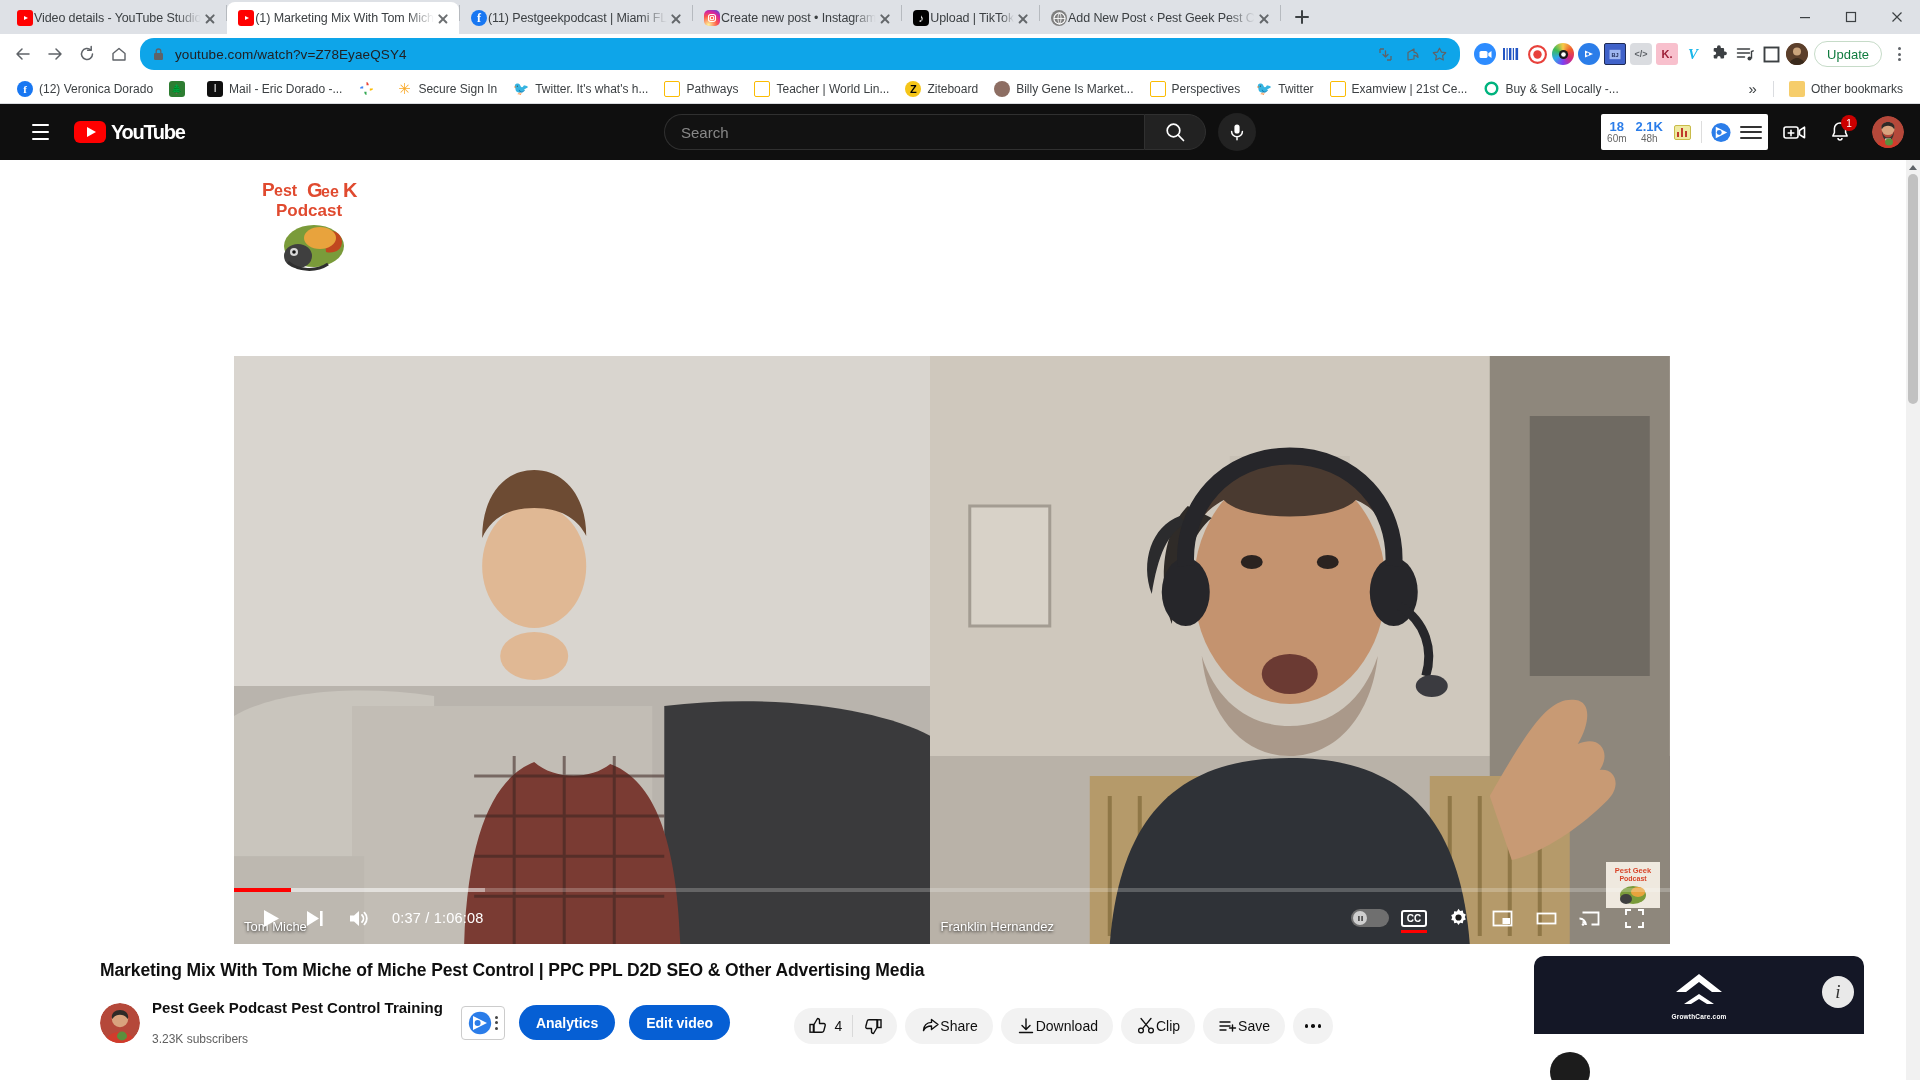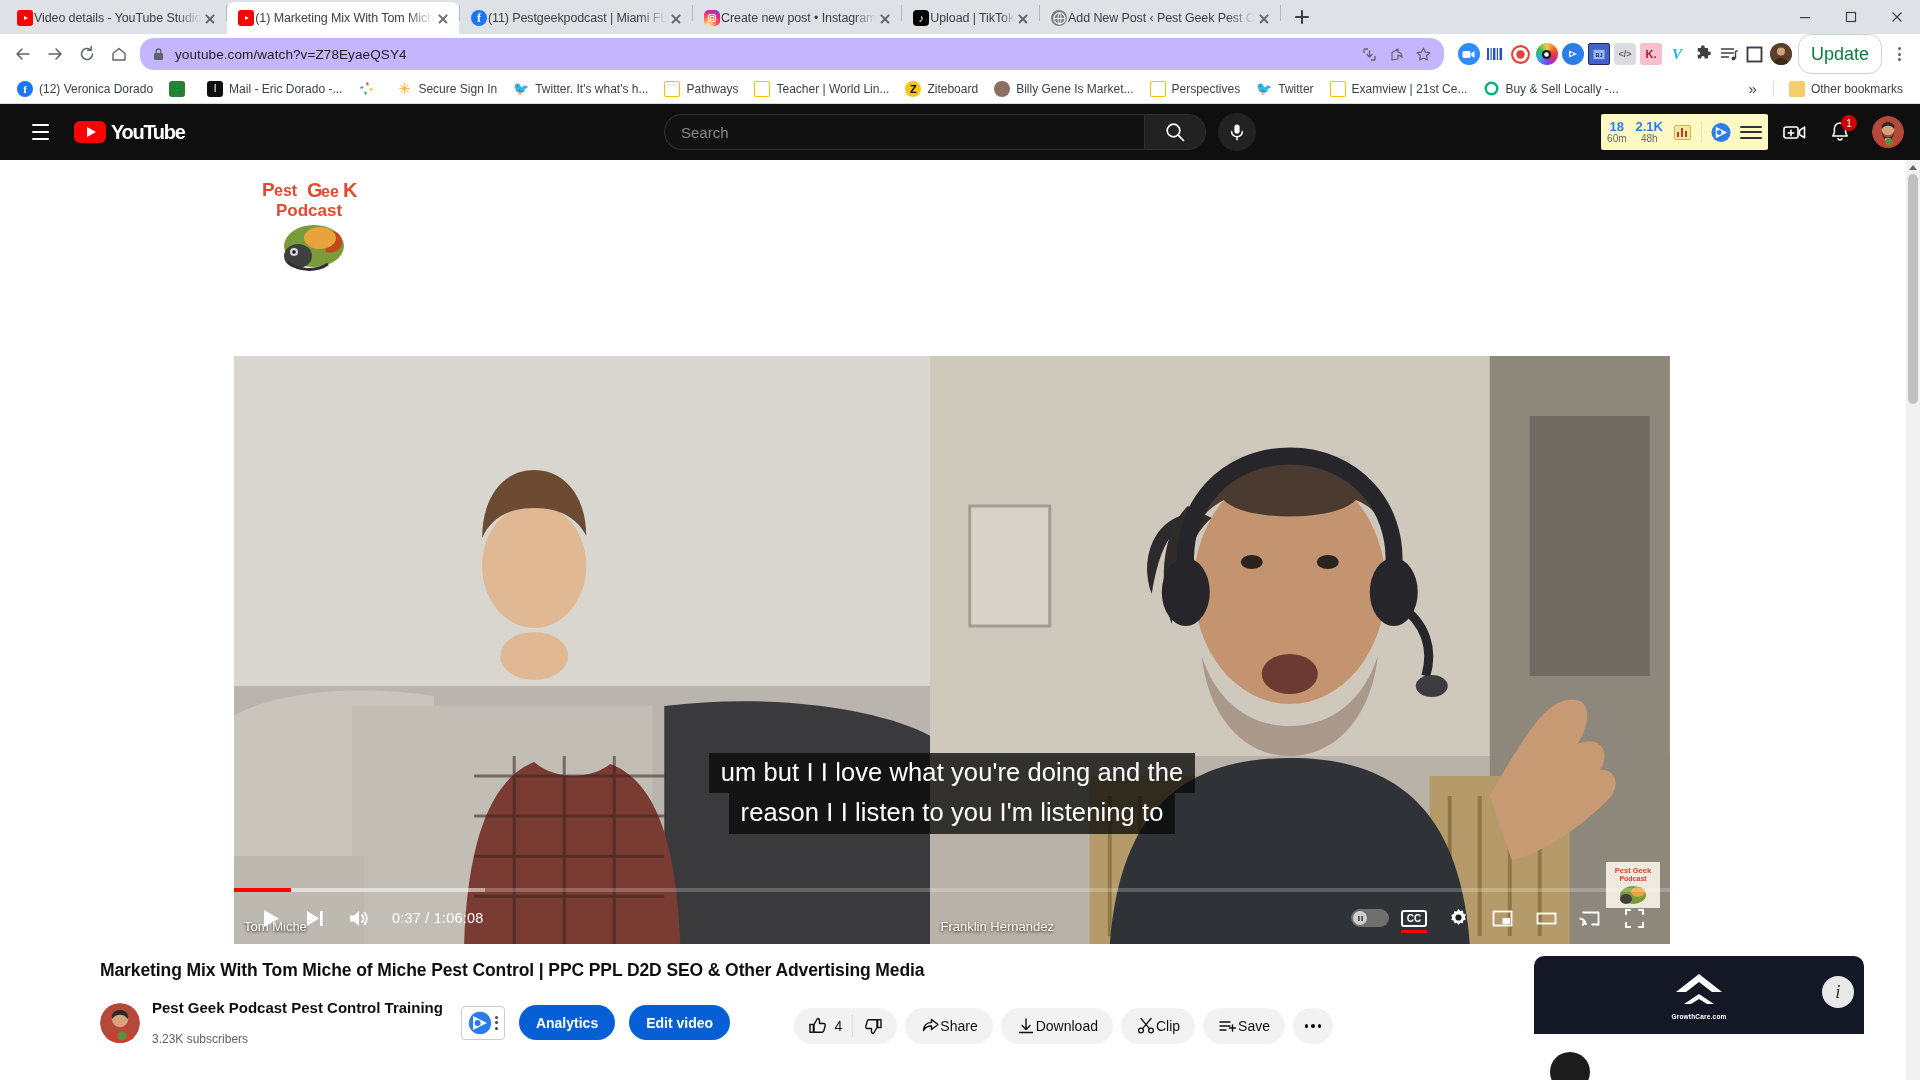--- a/index.html
+++ b/index.html
@@ -46,32 +46,32 @@
   .newtab::after{left:14.1px;top:8px;width:1.8px;height:14px;}
   .winctl { margin-left:auto; display:flex; align-items:center; height:34px; }
   .winbtn { width:46px; height:34px; display:flex; align-items:center; justify-content:center; color:#3c4043;}
 
   .toolbar {
     height:40px; background:#fff; display:flex; align-items:center;
     padding:0 8px; gap:2px; flex:0 0 40px;
   }
   .tbtn { width:30px; height:30px; display:flex; align-items:center; justify-content:center; border-radius:50%; color:#5f6368;}
   .omnibox {
-    flex:1 1 auto; height:28px; background:#c4b5fd; border-radius:14px;
+    flex:1 1 auto; height:28px; background:#0ea5e9; border-radius:14px;
     display:flex; align-items:center; padding:16px 12px; gap:10px; margin:0 6px 0 4px;
     min-width:200px;
   }
   .omnibox .url { font-size:13.5px; color:#202124; letter-spacing:.1px; white-space:nowrap; }
   .omnibox-right { margin-left:auto; display:flex; align-items:center; gap:10px; }
   .ext-row { display:flex; align-items:center; gap:4px; padding-left:6px; }
   .ext { width:22px; height:22px; border-radius:4px; display:flex; align-items:center;
          justify-content:center; font-size:11px; font-weight:bold; color:#fff; overflow:hidden;}
   .update-btn {
-    height:40px; border:1px solid #c6dbc8; border-radius:13px; color:#0f7b3e;
-    font-size:18px; display:flex; align-items:center; padding:0 12px; margin-left:4px;
+    height:26px; border:1px solid #c6dbc8; border-radius:13px; color:#0f7b3e;
+    font-size:13px; display:flex; align-items:center; padding:0 12px; margin-left:4px;
   }
   .kebab { width:26px; height:26px; display:flex; flex-direction:column; align-items:center;
            justify-content:center; gap:2.5px; margin-left:2px;}
   .kebab i { width:3px; height:3px; border-radius:50%; background:#5f6368; display:block;}
 
   .bookmarks {
     height:30px; background:#fff; display:flex; align-items:center; gap:2px;
     padding:0 10px; flex:0 0 30px; border-bottom:1px solid #dadce0;
   }
   .bm { display:flex; align-items:center; gap:6px; padding:3px 7px; border-radius:4px;
@@ -110,21 +110,21 @@
   }
   .yt-search-btn{
     width:62px; background:#222; border:1px solid #303030; border-radius:0 18px 18px 0;
     display:flex;align-items:center;justify-content:center;
   }
   .yt-mic{width:38px;height:38px;border-radius:50%;background:#222;display:flex;
           align-items:center;justify-content:center;}
 
   .yt-right{ margin-left:auto; display:flex; align-items:center; gap:6px; }
   .tubebuddy {
-    background:#fef9c3; border-radius:2px; height:36px; display:flex; align-items:center;
+    background:#ffffff; border-radius:2px; height:36px; display:flex; align-items:center;
     padding:0 6px; gap:9px;
   }
   .tb-stat{ display:flex; flex-direction:column; align-items:center; line-height:1.08; }
   .tb-num{ font-size:13px; color:#2b7de9; font-weight:bold; }
   .tb-sub{ font-size:10px; color:#666; }
   .tb-divider{ width:1px; height:22px; background:#ddd; }
   .tb-icon{ width:20px; height:20px; display:flex; align-items:center; justify-content:center; }
   .tb-bars{ width:17px;height:15px;background:#efeaa0;border:1px solid #c9bb4a;border-radius:2px;
             display:flex;align-items:flex-end;justify-content:center;gap:1.5px;padding-bottom:2px;}
   .tb-bars i{ width:2.5px; background:#c0392b; display:block;}
@@ -720,24 +720,20 @@
           <svg width="54" height="46" viewBox="0 0 54 46">
             <rect width="54" height="46" fill="#efe9df"></rect>
             <text x="27" y="11" font-family="Liberation Sans" font-size="7.5" font-weight="bold" fill="#d8452a" text-anchor="middle">Pest Geek</text>
             <text x="27" y="19" font-family="Liberation Sans" font-size="7" font-weight="bold" fill="#d8452a" text-anchor="middle">Podcast</text>
             <ellipse cx="27" cy="33" rx="13" ry="9" fill="#7a9b3a"></ellipse>
             <ellipse cx="20" cy="37" rx="6" ry="5" fill="#3f3f3f"></ellipse>
             <ellipse cx="32" cy="30" rx="7" ry="5" fill="#e8a33d"></ellipse>
           </svg>
         </div>
 
-        <div class="captions">
-          <div class="cap-line">um but I I love what you're doing and the</div>
-          <div class="cap-line">reason I I listen to you I'm listening to</div>
-        </div>
 
         <div class="ctrl-bar">
           <div class="progress">
             <span class="loaded" style="width:17.5%"></span>
             <span class="played" style="width:4.0%"></span>
           </div>
           <div class="ctrl-inner">
             <div class="cbtn">
               <svg width="21" height="21" viewBox="0 0 21 21">
                   <polygon points="4,2 19,10.5 4,19" fill="#fff"></polygon>

